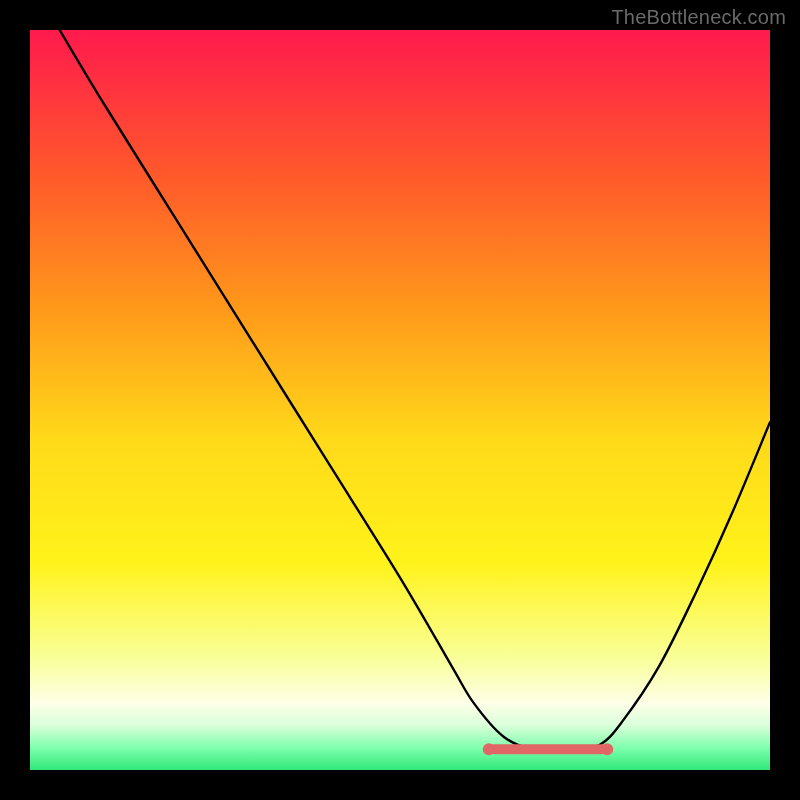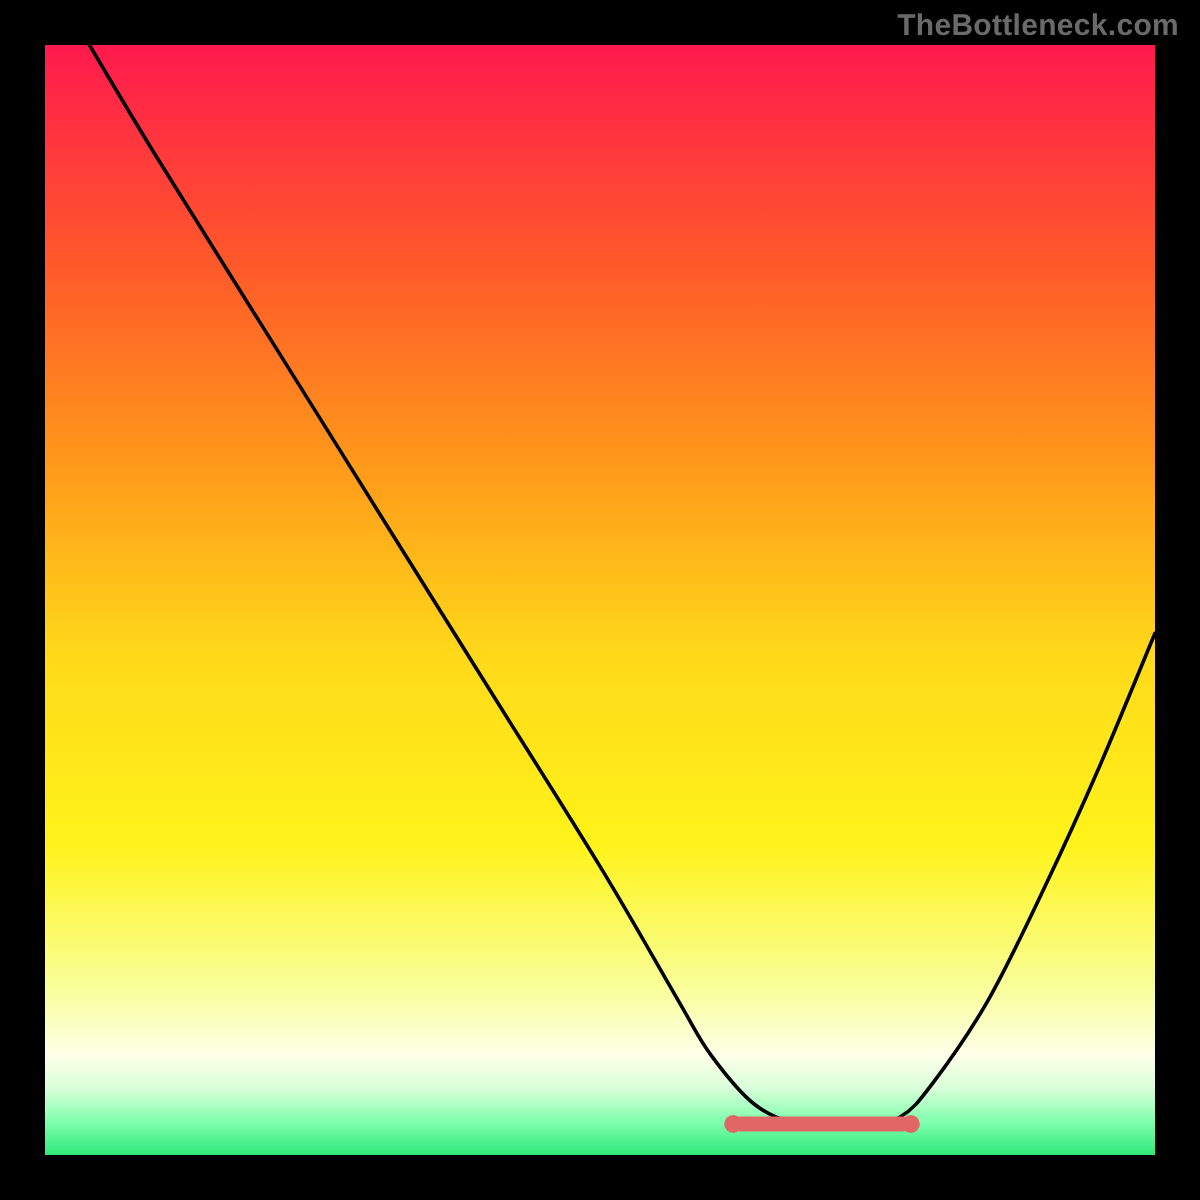--- a/index.html
+++ b/index.html
@@ -35,21 +35,21 @@
     inset: 0;
     width: 740px;
     height: 740px;
   }
   .attribution {
     position: absolute;
     top: 6px;
     right: 14px;
     font-family: Arial, Helvetica, sans-serif;
     font-size: 20px;
-    font-weight: 700;
+    font-weight: 400;
     color: #6a6a6a;
     letter-spacing: 0.2px;
   }
 </style>
 </head>
 <body>
 
 <div class="frame">
 
   <div class="attribution">TheBottleneck.com</div>

